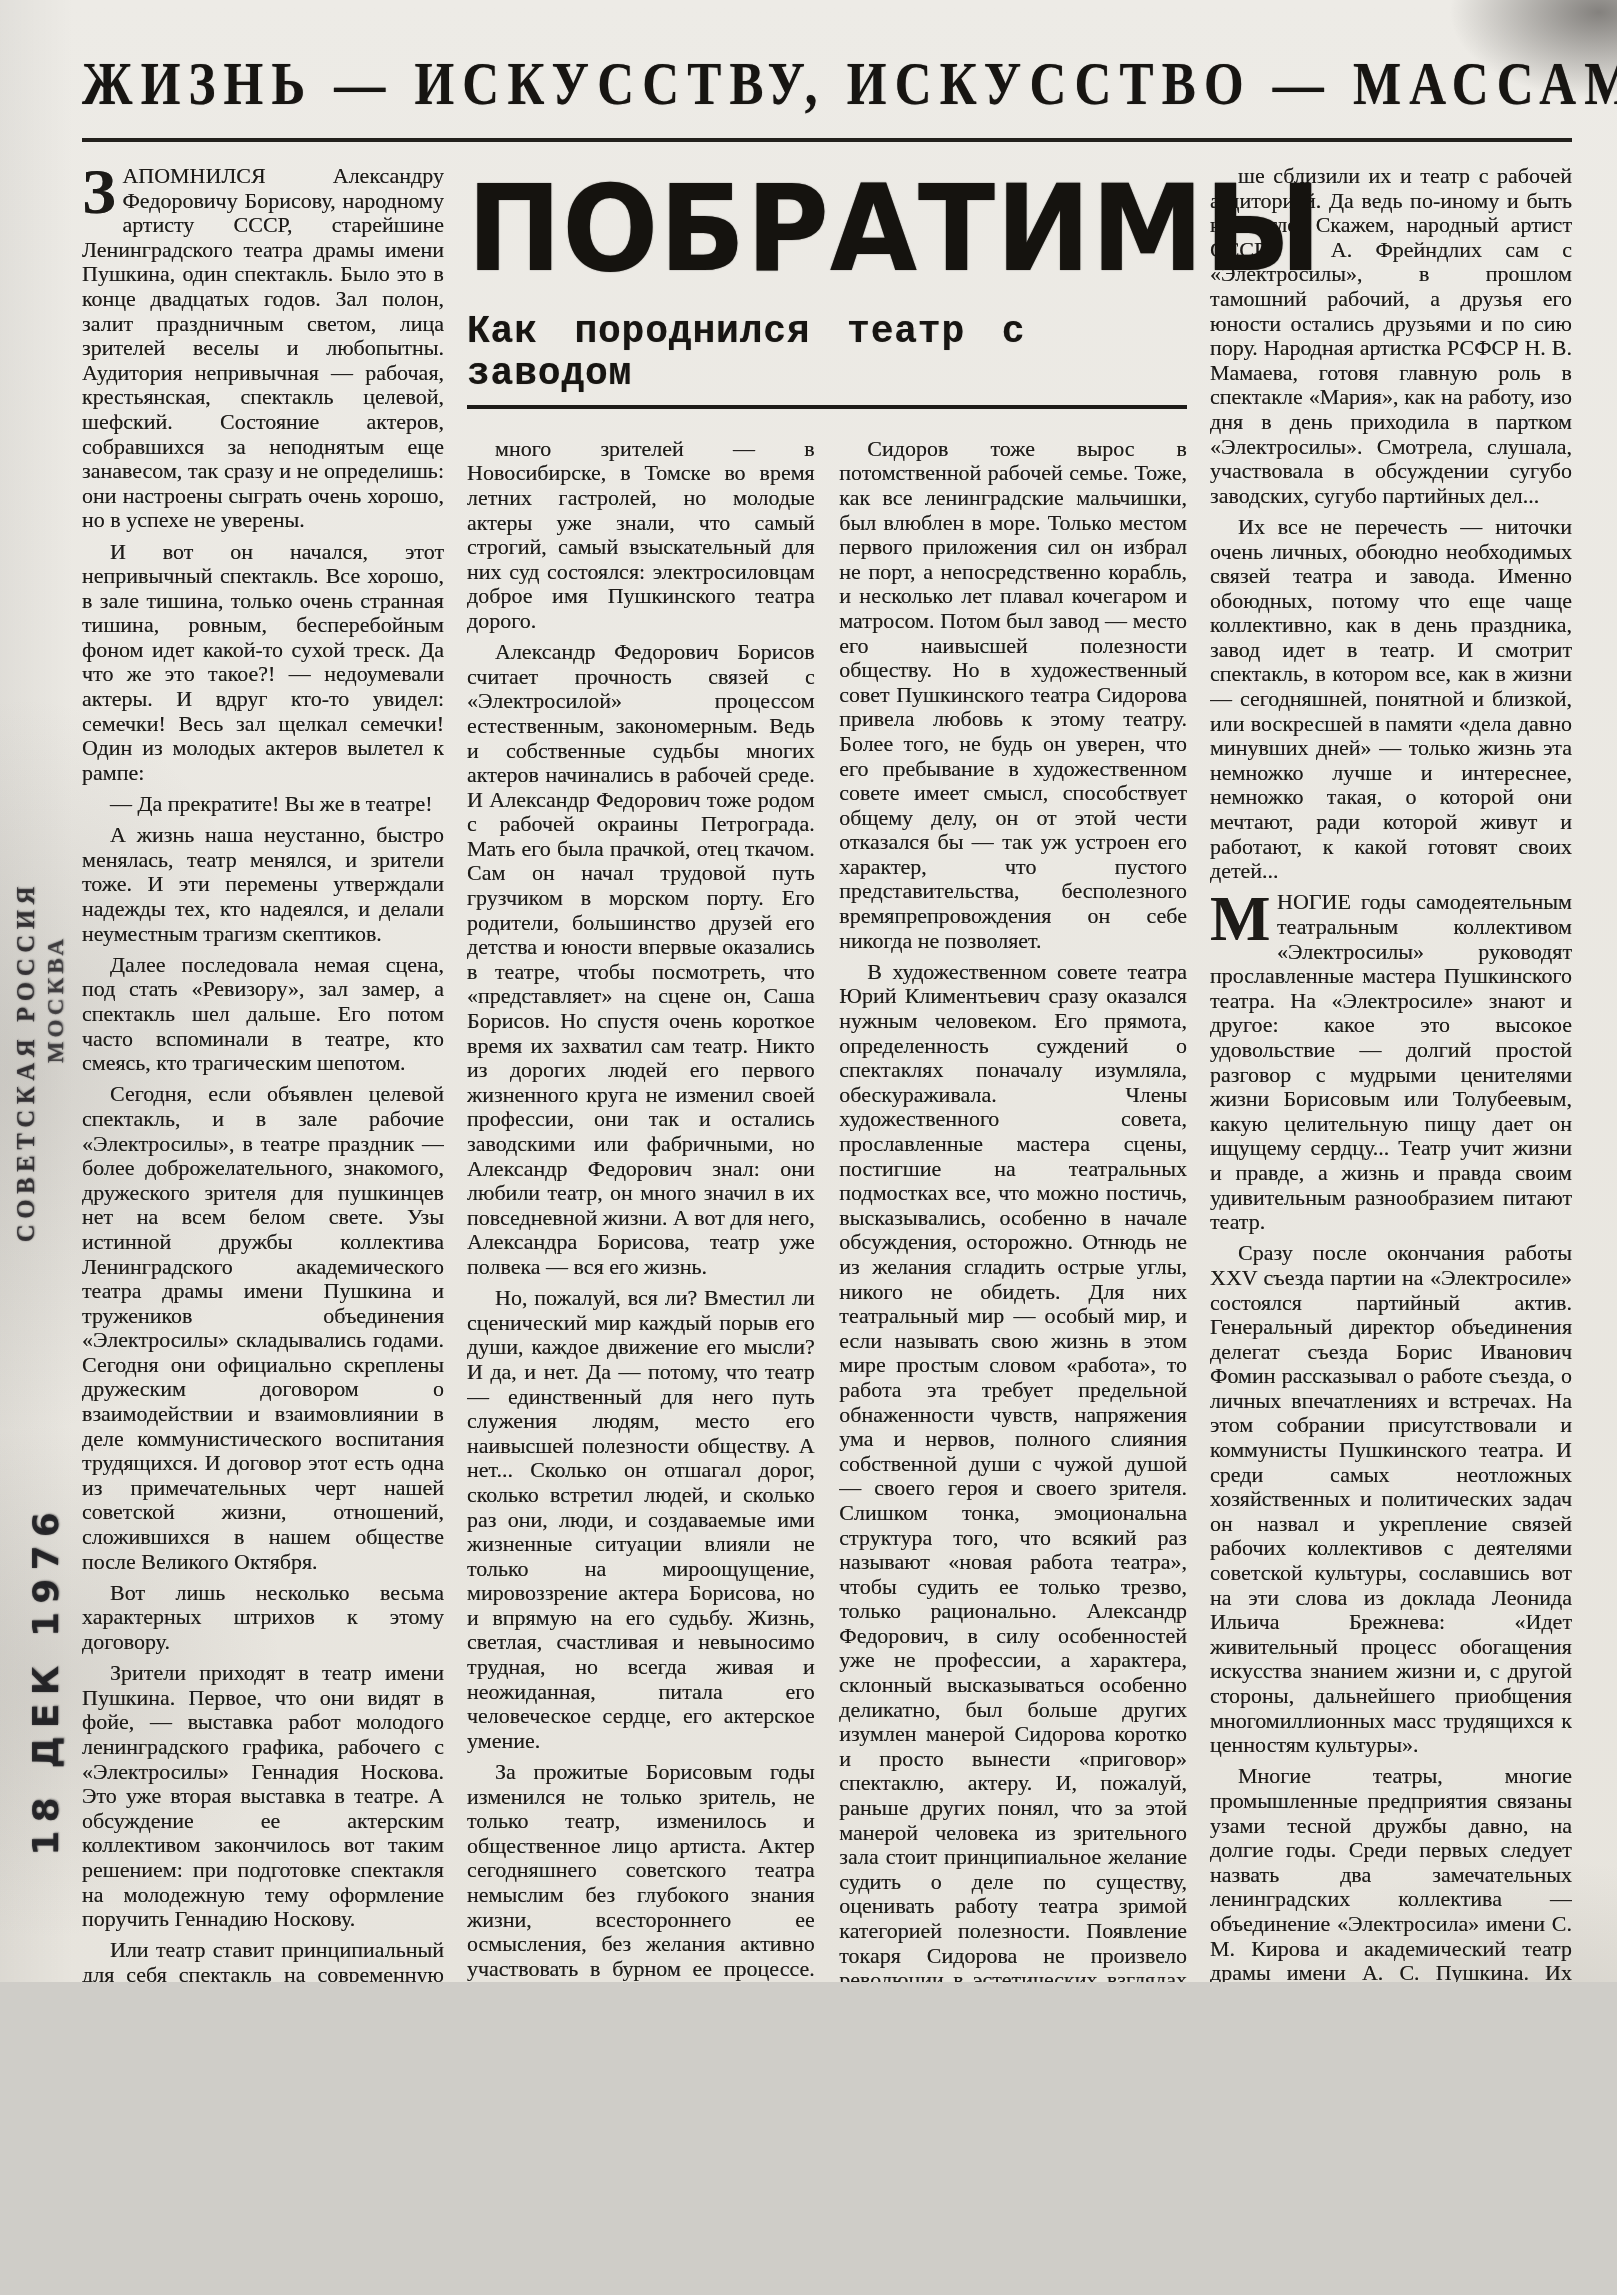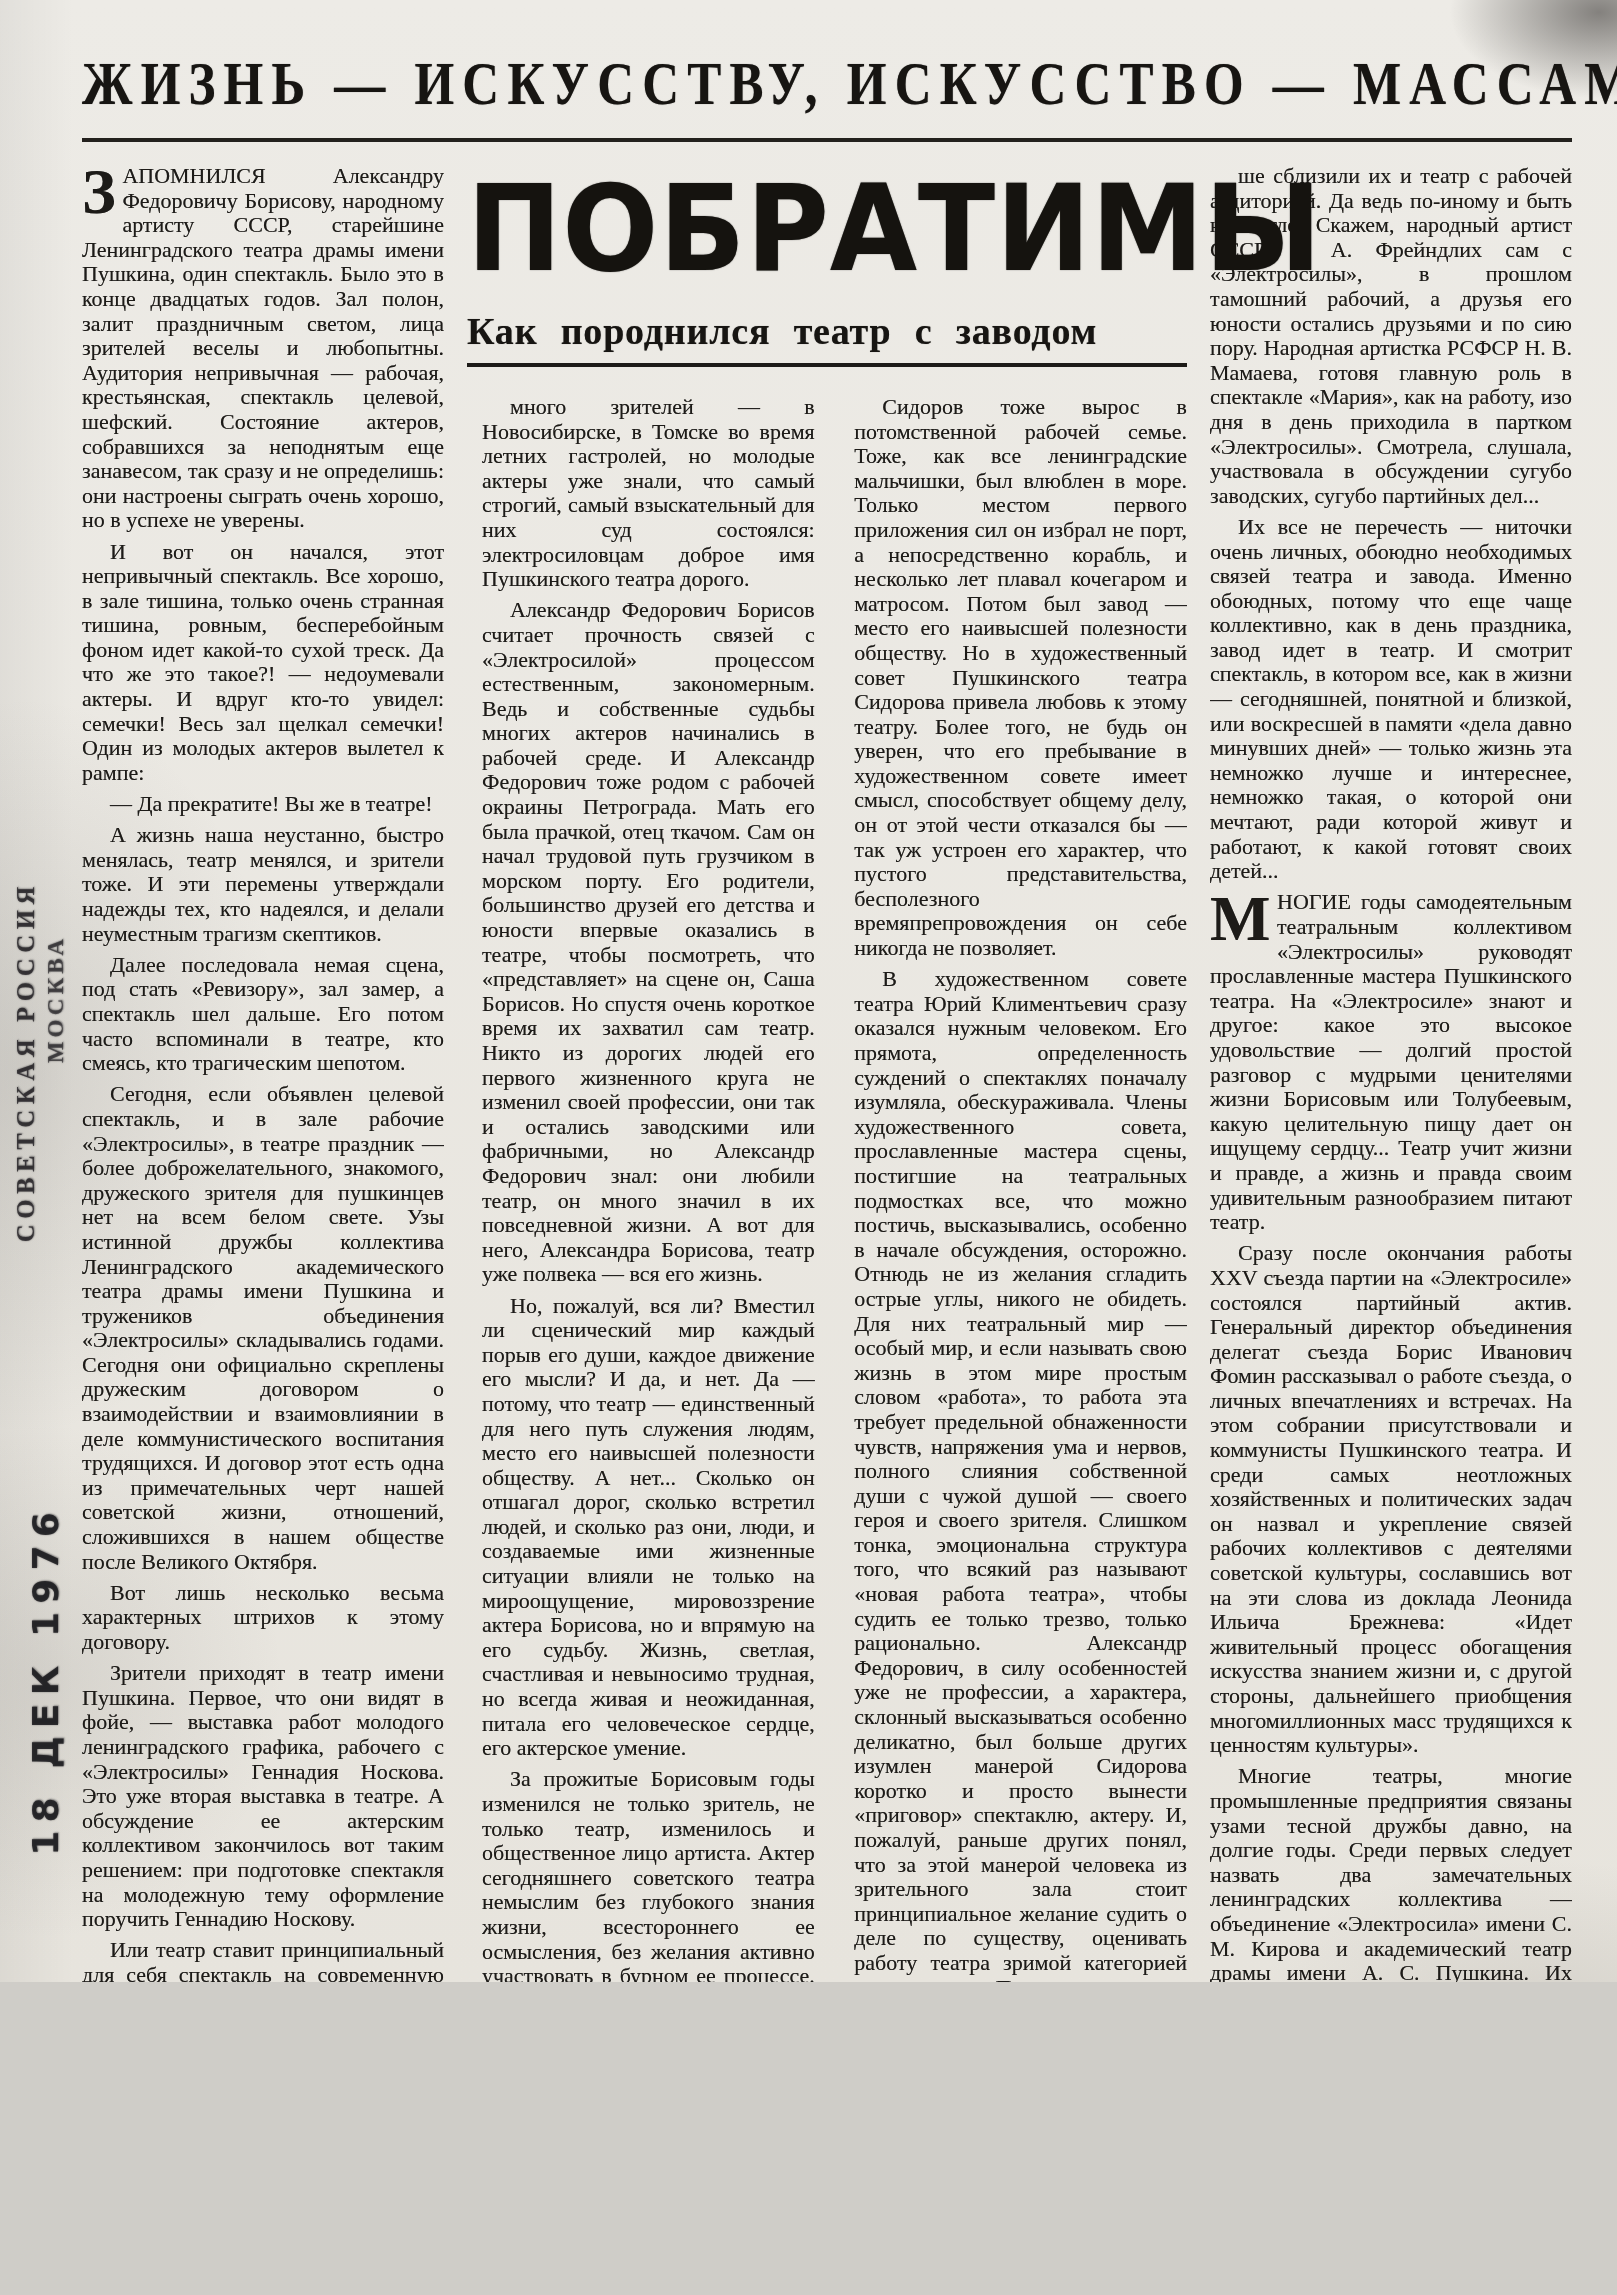--- a/index.html
+++ b/index.html
@@ -44,21 +44,21 @@
     position:absolute;left:82px;top:164px;width:1490px;
     display:flex;gap:23px;align-items:flex-start;
   }
   .coltext{
     font-size:22px;line-height:24.6px;
     text-shadow:0 0 0.4px rgba(0,0,0,.5);
   }
   .col1{width:362px;height:2099px;overflow:hidden;}
   .mid{width:720px;}
   .mid-cols{display:flex;gap:24.6px;margin-top:28px;}
-  .mid-cols .mcol{width:348px;height:1689px;overflow:hidden;margin-left:15px;}
+  .mid-cols .mcol{width:348px;height:1689px;overflow:hidden;}
   .col4{width:362px;}
   .col4-text{height:1886px;overflow:hidden;}
   .para{margin:0 0 6.6px 0;text-indent:28px;text-align:justify;}
   .para.lead{text-indent:0;}
   .dropcap{
     float:left;font-size:64px;line-height:49px;font-weight:bold;
     padding:3.3px 6.6px 0 0;text-indent:0;
   }
   
   .title-block{padding-top:4.9px;}
@@ -66,21 +66,21 @@
     font-family:"DejaVu Sans",sans-serif;font-weight:bold;
     font-size:113px;line-height:1;letter-spacing:0.8px;
     transform:scaleY(1.06);transform-origin:top left;
     color:#15130f;text-shadow:0 0 1.2px rgba(0,0,0,.6);
     white-space:nowrap;
   }
   .article-subtitle{
     margin-top:29.5px;font-weight:bold;font-size:38px;line-height:1.1;
     word-spacing:13px;letter-spacing:0.8px;
     padding-bottom:9.8px;border-bottom:4.1px solid #1d1b18;
-    color:#171512;text-shadow:0 0 0.8px rgba(0,0,0,.5);
+    color:#171512;text-shadow:0 0 0.8px rgba(0,0,0,.5);font-family:Liberation Mono, monospace;
   }
   
   .signature{margin-top:21px;font-size:23px;line-height:28px;}
   .sig-author{text-align:right;font-weight:bold;padding-right:23px;text-decoration:underline;}
   .sig-role{text-align:right;padding-right:33px;}
   .sig-place{margin-top:14.8px;padding-left:49px;text-align:center;}
 </style>
 </head>
 <body>
 

